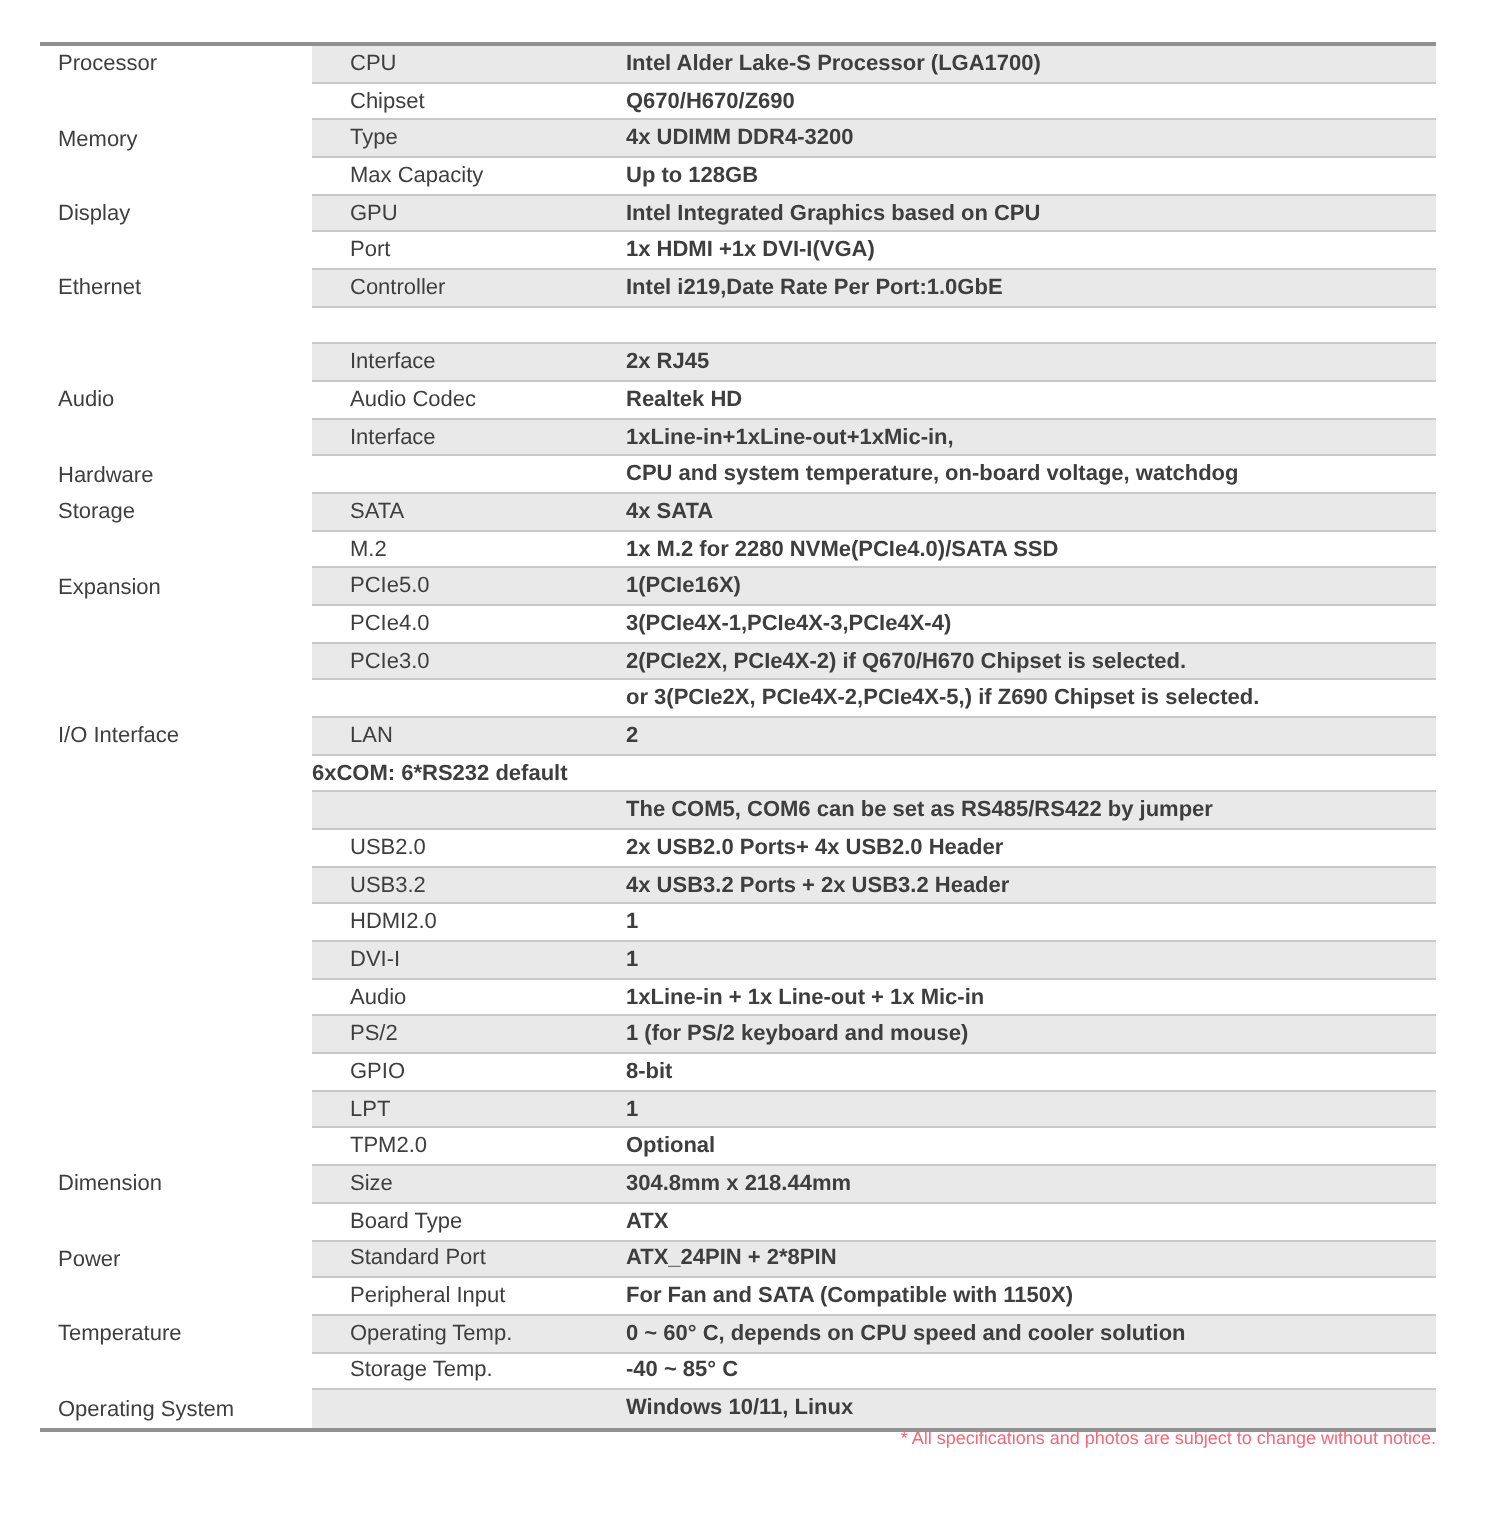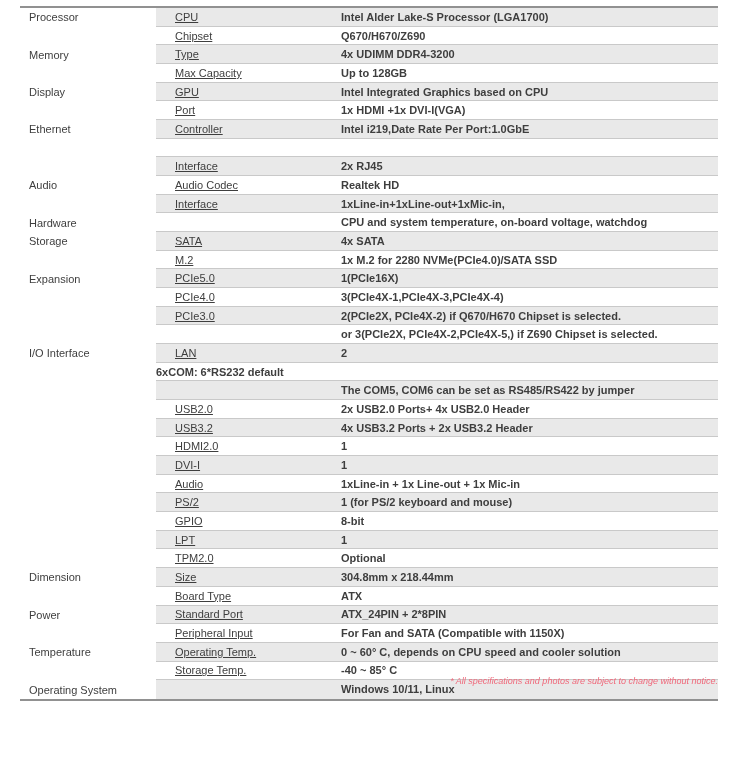--- a/index.html
+++ b/index.html
@@ -9,44 +9,44 @@
     --text:#3e3e3e;
     --footnote:#f0697b;
     --rowh:18.676px;
   }
   html,body{margin:0;padding:0;}
   body{
     width:755px;height:758px;background:#ffffff;position:relative;
     font-family:"Liberation Sans",sans-serif;overflow:hidden;
   }
   .spec-table{
-    position:absolute;left:20px;top:6px;width:698px;
+    position:absolute;left:20px;top:21px;width:698px;
     border-top:2px solid var(--rule-dark);
     border-bottom:2px solid var(--rule-dark);
     text-align:center;
   }
   .row{display:flex;height:var(--rowh);font-size:11px;color:var(--text);}
   .c1{
     width:136px;box-sizing:border-box;padding-left:9px;flex:none;
     display:flex;align-items:center;white-space:nowrap;
   }
   .c23{
     flex:1;display:flex;box-sizing:border-box;
     border-bottom:1px solid var(--rule-light);
   }
   .row:last-child .c23{border-bottom-color:transparent;}
   .row.shaded .c23{background:var(--stripe);}
   .c2{
-    width:185px;box-sizing:border-box;padding-left:19px;flex:none;
-    display:flex;align-items:center;white-space:nowrap;text-decoration:underline;
+    width:157px;box-sizing:border-box;padding-left:19px;flex:none;
+    display:flex;align-items:center;white-space:nowrap;
   }
   .c3{flex:1;display:flex;align-items:center;white-space:nowrap;font-weight:bold;}
   .footnote{
-    position:absolute;right:37px;top:676px;
-    font-size:9px;color:var(--footnote);white-space:nowrap;font-style:italic;
+    position:absolute;right:37px;top:714px;
+    font-size:9px;color:var(--footnote);white-space:nowrap;
   }
 </style>
 </head>
 <body>
 
 <div class="spec-table">
     <div class="row shaded">
       <div class="c1">Processor</div>
       <div class="c23">
         <div class="c2">CPU</div>

